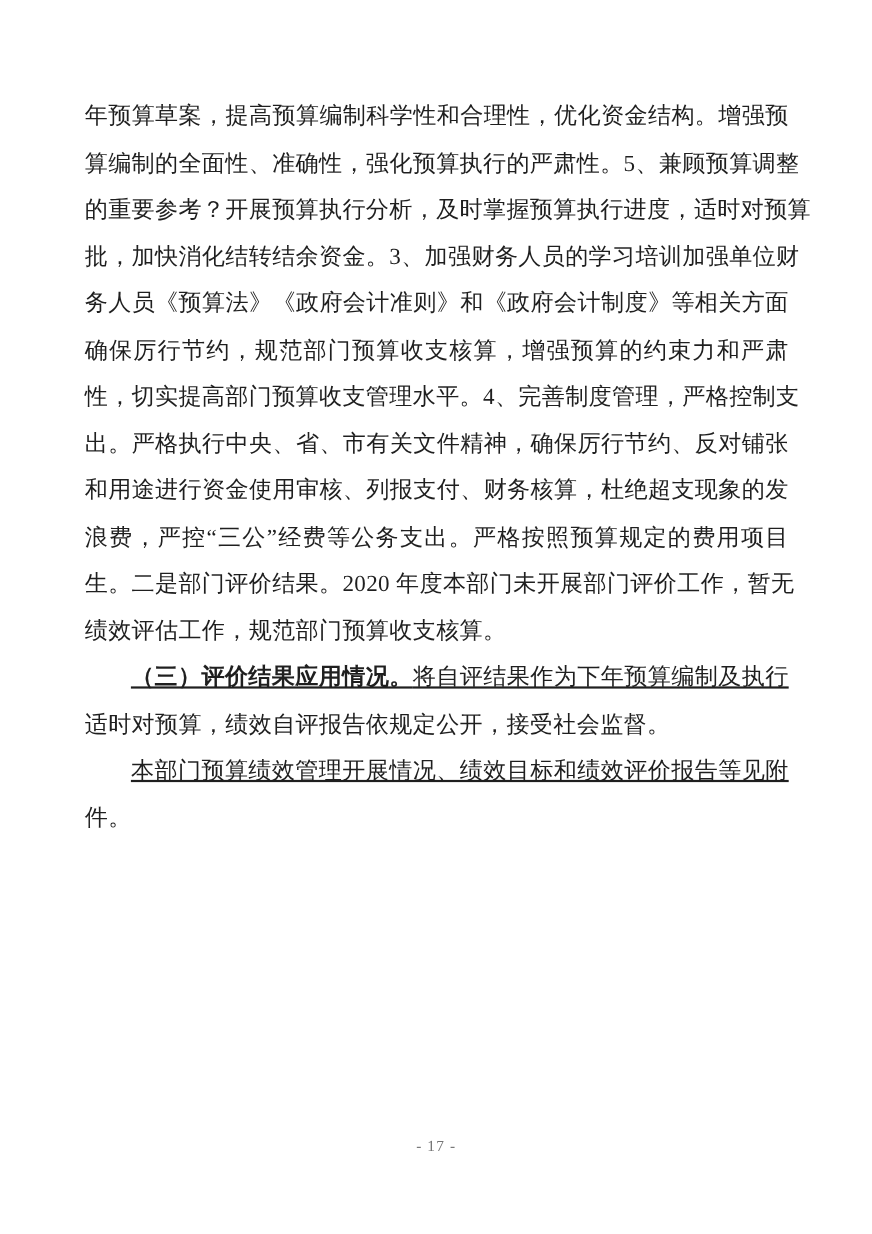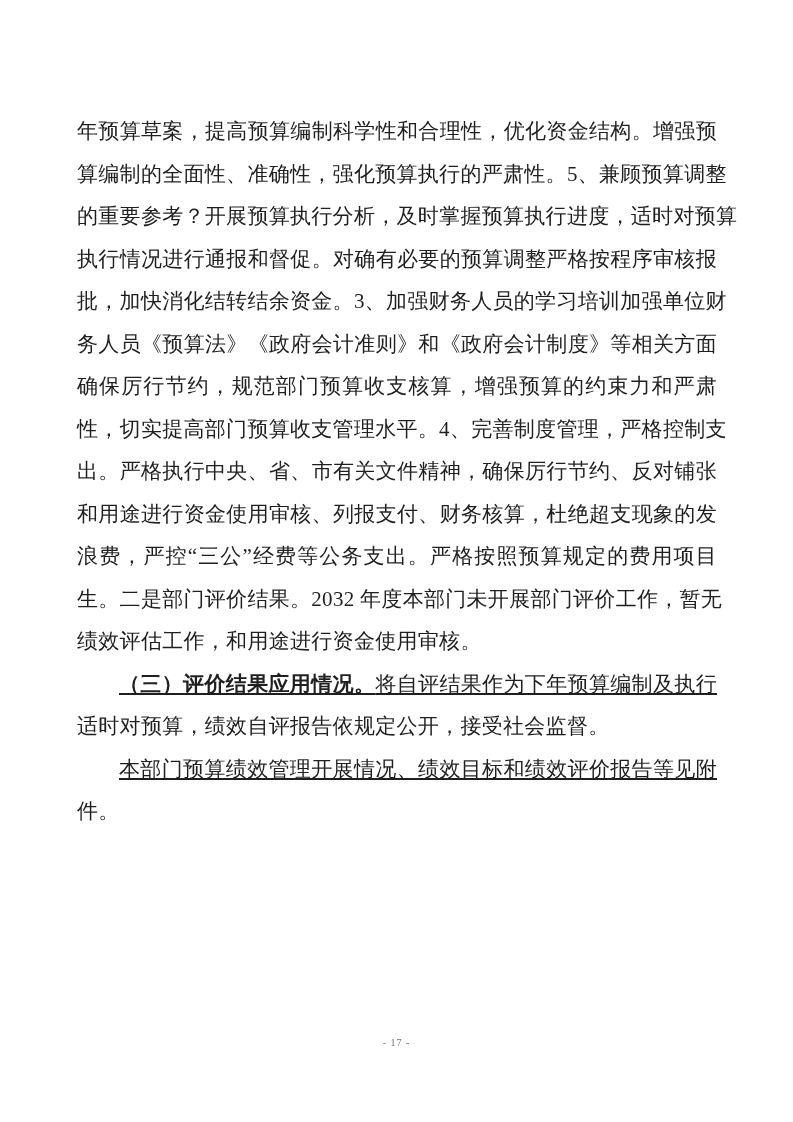--- a/index.html
+++ b/index.html
@@ -11,21 +11,21 @@
     position: relative;
     width: 793px;
     height: 1122px;
     background: #ffffff;
     overflow: hidden;
     font-family: "Liberation Serif", serif;
   }
   .content {
     position: absolute;
     left: 77px;
-    top: 110px;
+    top: 84px;
     width: 640px;
   }
   .line {
     font-size: 21px;
     line-height: 42.5px;
     color: #1f1f1f;
     text-align: justify;
     white-space: nowrap;
     letter-spacing: 0.3px;
   }
@@ -38,43 +38,42 @@
   }
   .line .bold {
     font-weight: bold;
   }
   .page-number {
     position: absolute;
     left: 0;
     right: 0;
     top: 1034px;
     text-align: center;
-    font-size: 10px;
+    font-size: 14px;
     line-height: 18px;
     color: #737373;
     letter-spacing: 1px;
   }
 </style>
 </head>
 <body>
 
 <div class="page">
   <div class="content" id="lines-container">
       <div class="line justify">年预算草案，提高预算编制科学性和合理性，优化资金结构。增强预</div>
       <div class="line justify">算编制的全面性、准确性，强化预算执行的严肃性。5、兼顾预算调整</div>
       <div class="line justify">的重要参考？开展预算执行分析，及时掌握预算执行进度，适时对预算</div>
-      <div class="line justify">执行情况进行通报和督促。对确有必要的预算调整严格按程序审核报</div>
       <div class="line justify">批，加快消化结转结余资金。3、加强财务人员的学习培训加强单位财</div>
       <div class="line justify">务人员《预算法》《政府会计准则》和《政府会计制度》等相关方面</div>
       <div class="line justify">确保厉行节约，规范部门预算收支核算，增强预算的约束力和严肃</div>
       <div class="line justify">性，切实提高部门预算收支管理水平。4、完善制度管理，严格控制支</div>
       <div class="line justify">出。严格执行中央、省、市有关文件精神，确保厉行节约、反对铺张</div>
       <div class="line justify">和用途进行资金使用审核、列报支付、财务核算，杜绝超支现象的发</div>
       <div class="line justify">浪费，严控“三公”经费等公务支出。严格按照预算规定的费用项目</div>
-      <div class="line justify">生。二是部门评价结果。2032 年度本部门未开展部门评价工作，暂无</div>
-      <div class="line">绩效评估工作，和用途进行资金使用审核。</div>
+      <div class="line justify">生。二是部门评价结果。2020 年度本部门未开展部门评价工作，暂无</div>
+      <div class="line">绩效评估工作，规范部门预算收支核算。</div>
       <div class="line justify indent"><span class="bold">（三）评价结果应用情况。</span>将自评结果作为下年预算编制及执行</div>
       <div class="line">适时对预算，绩效自评报告依规定公开，接受社会监督。</div>
       <div class="line justify indent">本部门预算绩效管理开展情况、绩效目标和绩效评价报告等见附</div>
       <div class="line">件。</div>
     </div>
   <div class="page-number">- 17 -</div>
 </div>
 
 </body></html>

